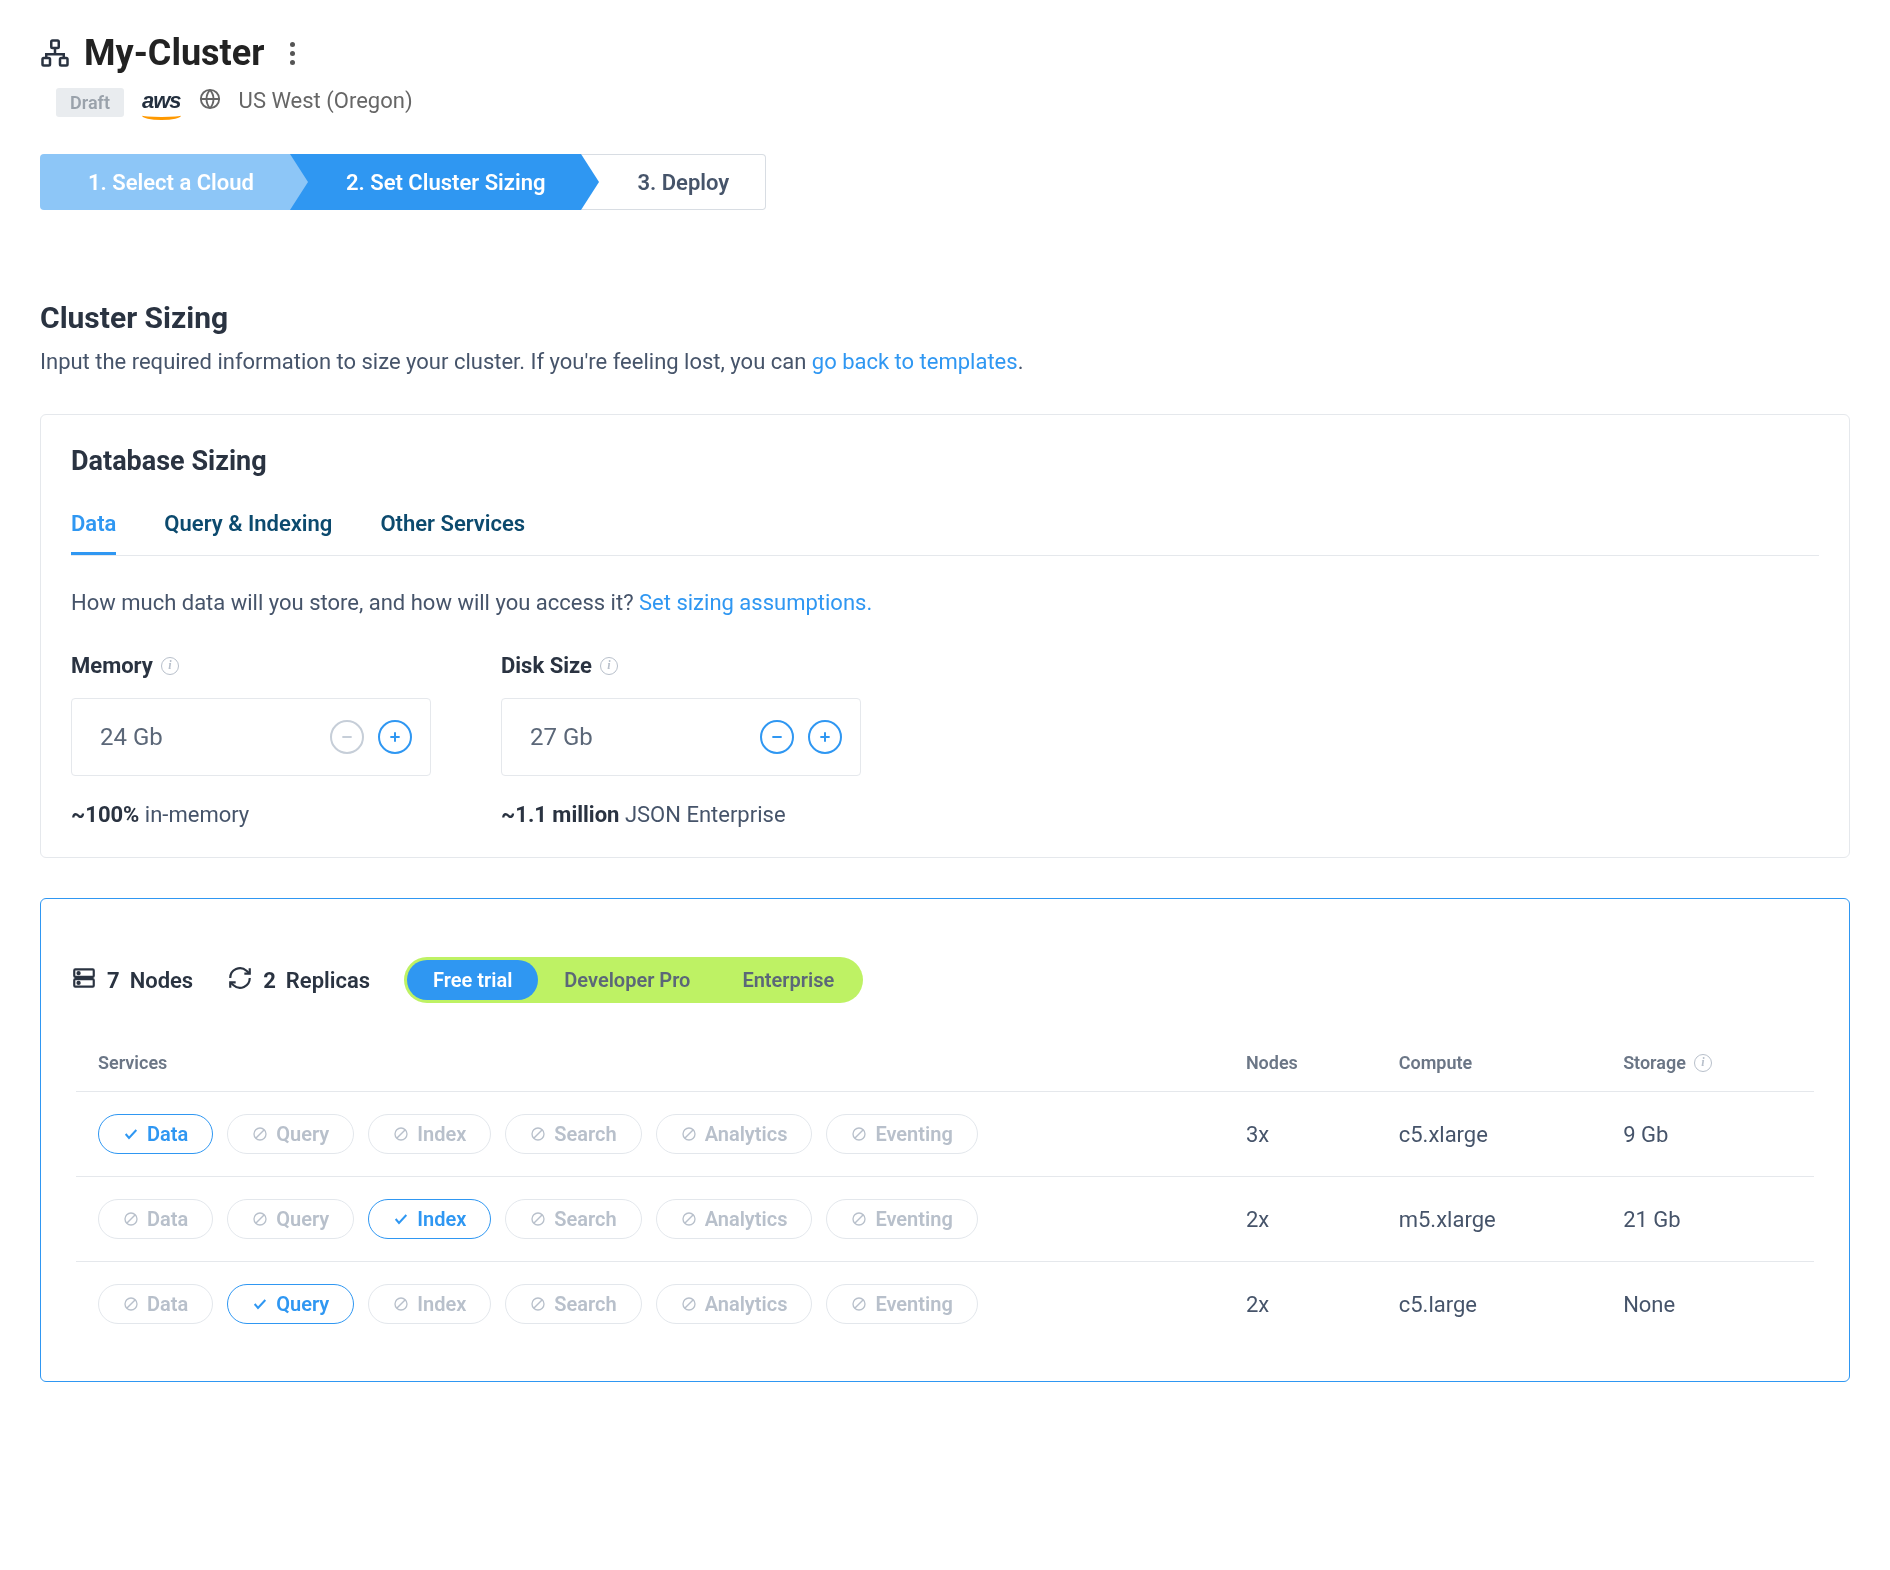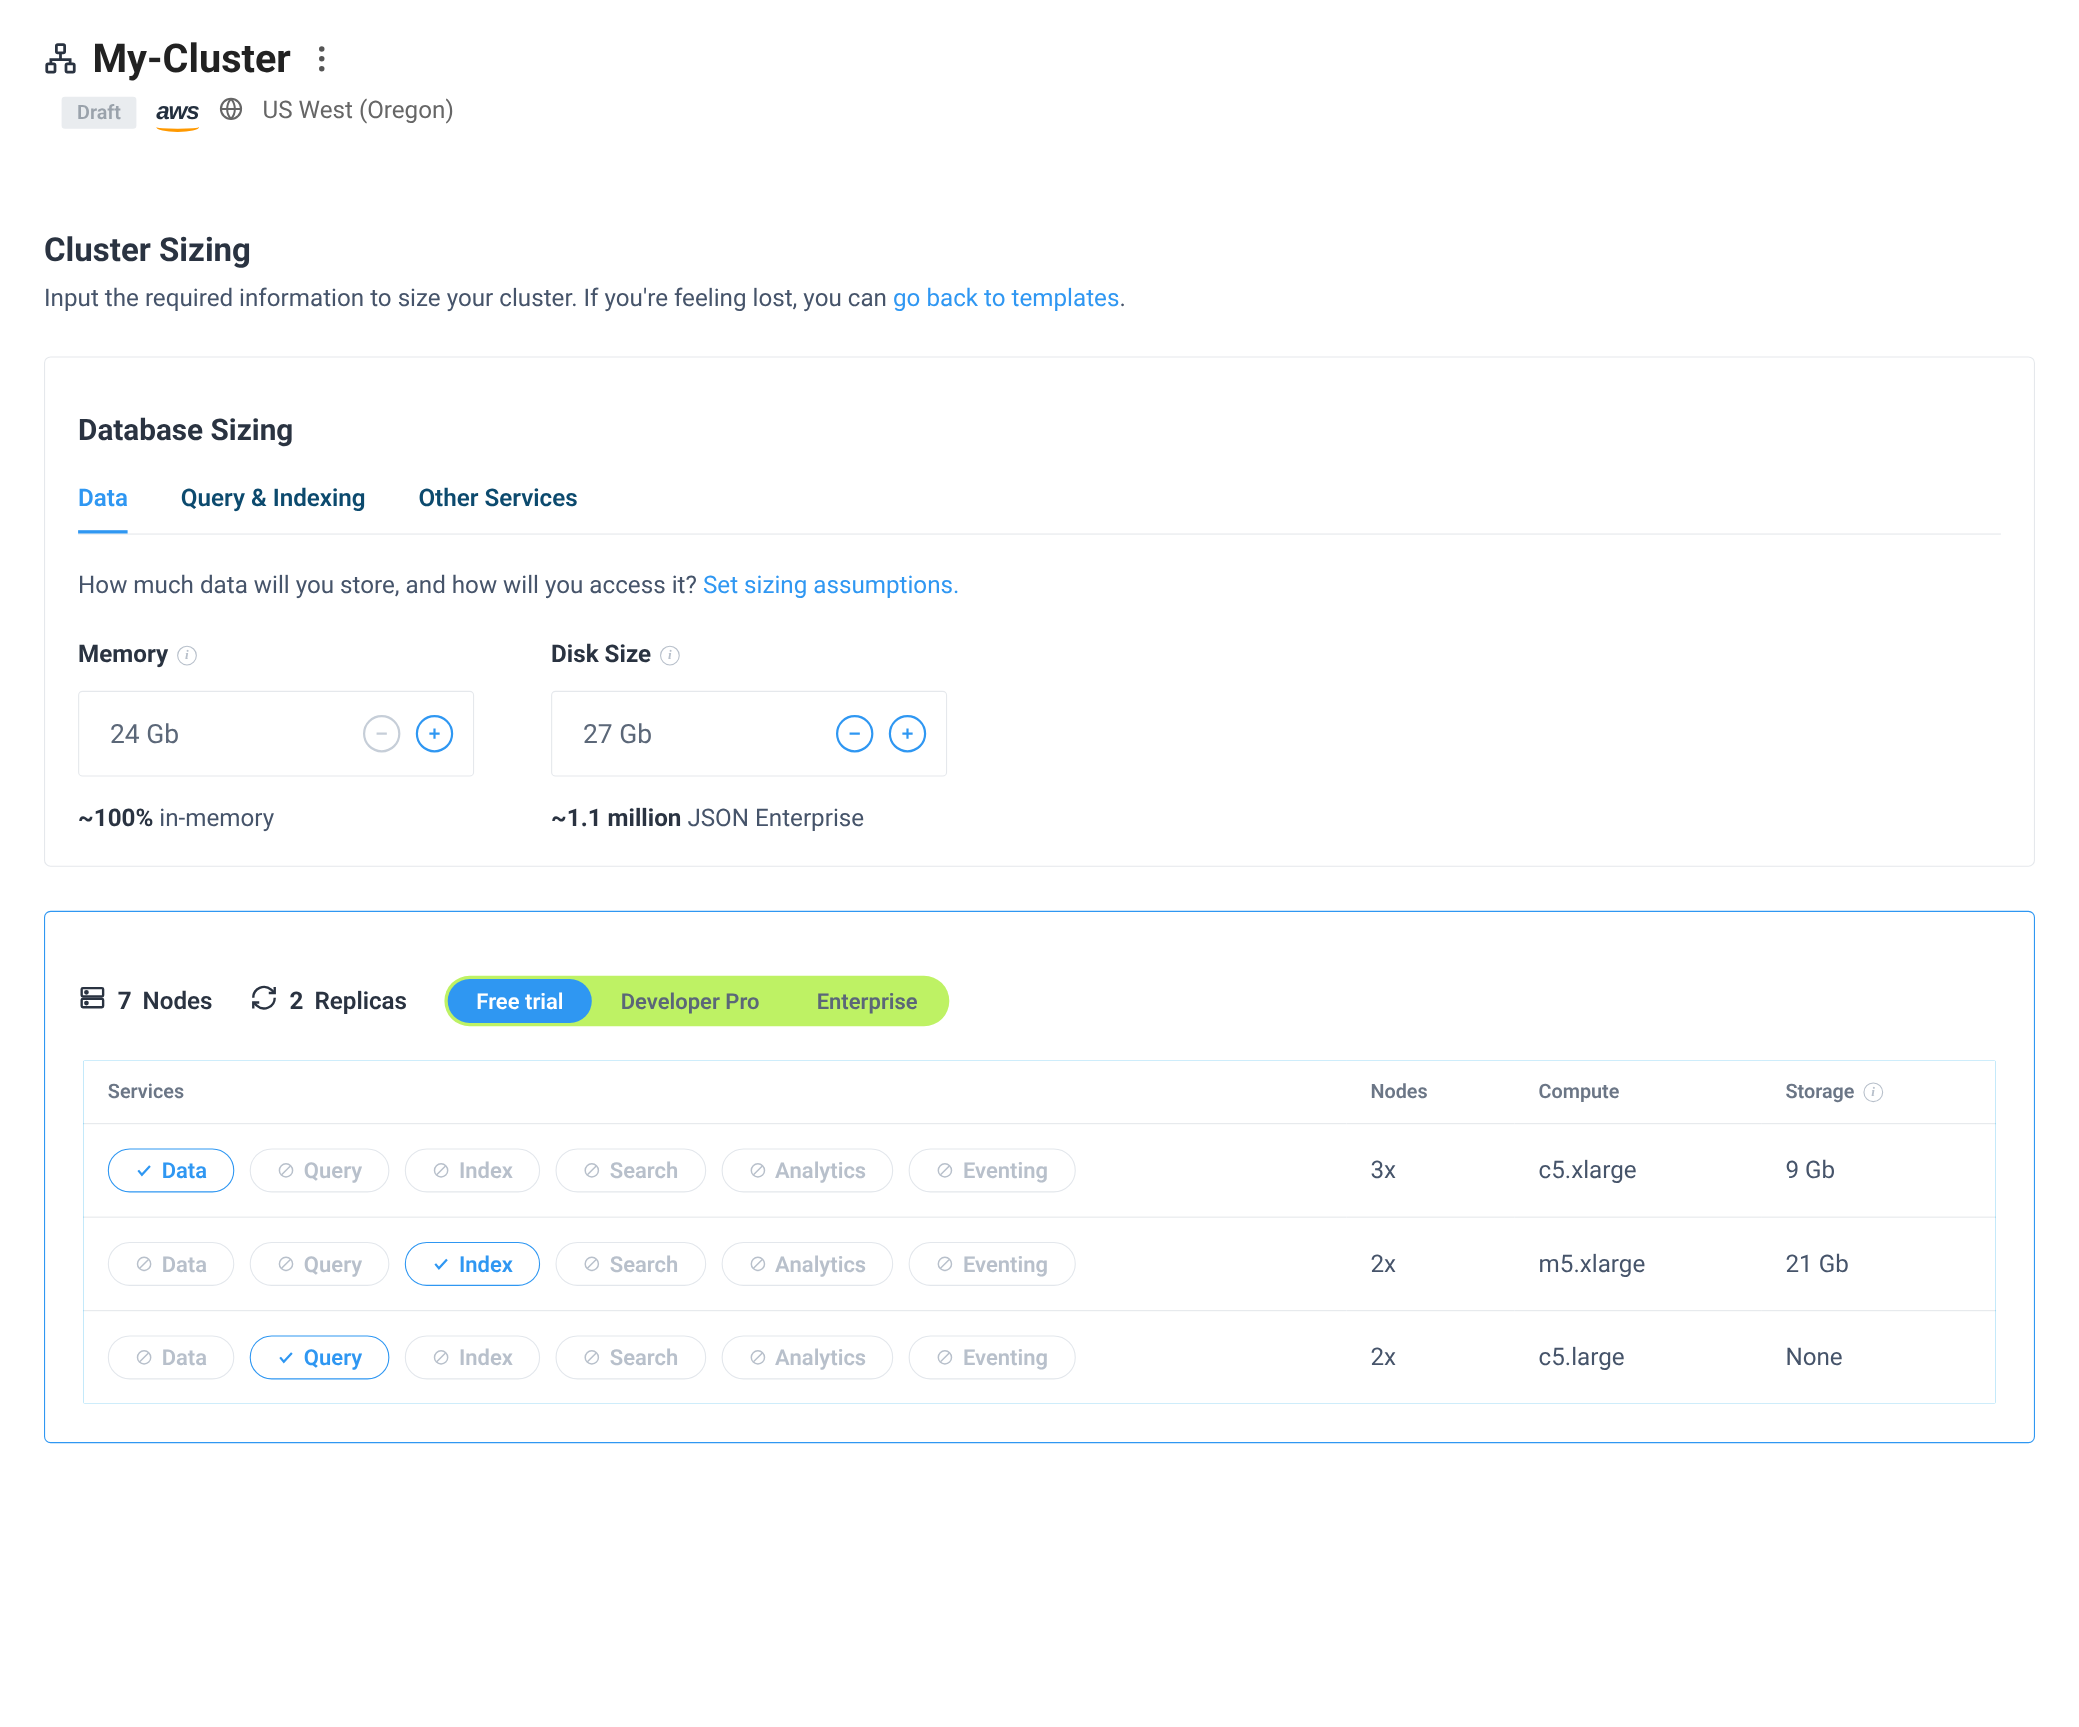--- a/index.html
+++ b/index.html
@@ -34,21 +34,21 @@
   .step.s3 { padding-left: 56px; }
 
   
   .section-h1 { font-size: 30px; font-weight:700; color:#2a3341; margin-top: 90px; }
   .section-desc { font-size: 22px; color:#46546a; margin-top: 14px; }
   .link { color:#2f97f2; cursor:pointer; }
 
   
   .card { border:1px solid #e5e8ec; border-radius:6px; padding: 30px; margin-top: 40px; }
   .card.active { border:1.5px solid #2f97f2; }
-  .card-h { font-size: 27px; font-weight:700; color:#2a3341;margin-top:20px; }
+  .card-h { font-size: 27px; font-weight:700; color:#2a3341; }
 
   
   .tabs { display:flex; gap:48px; border-bottom:1px solid #e5e8ec; margin-top:24px; }
   .tab { font-size:22px; font-weight:600; color:#0c4a6e; padding:10px 0 16px; cursor:pointer; }
   .tab.active { color:#2f97f2; border-bottom:3px solid #2f97f2; }
 
   .body-text { font-size:22px; color:#46546a; margin-top:34px; }
 
   
   .size-row { display:flex; gap:70px; margin-top:38px; }
@@ -117,20 +117,25 @@
     <span class="aws-logo">aws</span>
     <span class="globe-icon">
       <svg width="22" height="22" viewBox="0 0 24 24" fill="none" stroke="#666" stroke-width="2">
           <circle cx="12" cy="12" r="10"></circle>
           <path d="M2 12h20M12 2a15 15 0 010 20M12 2a15 15 0 000 20"></path>
         </svg>
     </span>
     <span class="region-text">US West (Oregon)</span>
   </div>
 
+  <div class="steps">
+    <div class="step s1">1. Select a Cloud</div>
+    <div class="step s2">2. Set Cluster Sizing</div>
+    <div class="step s3">3. Deploy</div>
+  </div>
 
   <div class="section-h1">Cluster Sizing</div>
   <div class="section-desc">
     <span>Input the required information to size your cluster. If you're feeling lost, you can </span><span class="link">go back to templates</span><span>.</span>
   </div>
 
   <div class="card">
     <div class="card-h">Database Sizing</div>
     <div class="tabs">
       <div class="tab active">Data</div>

